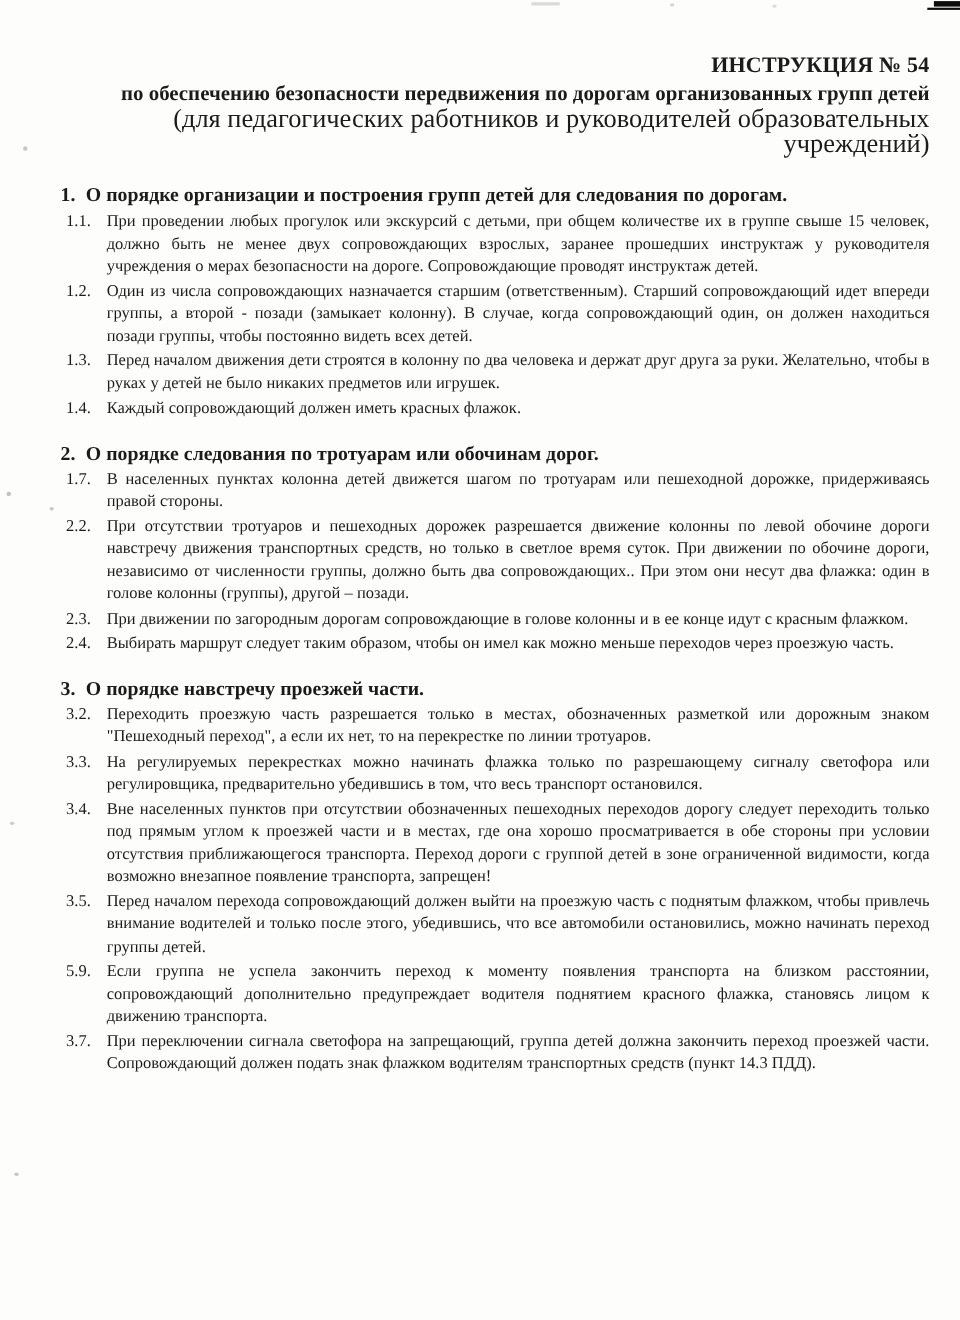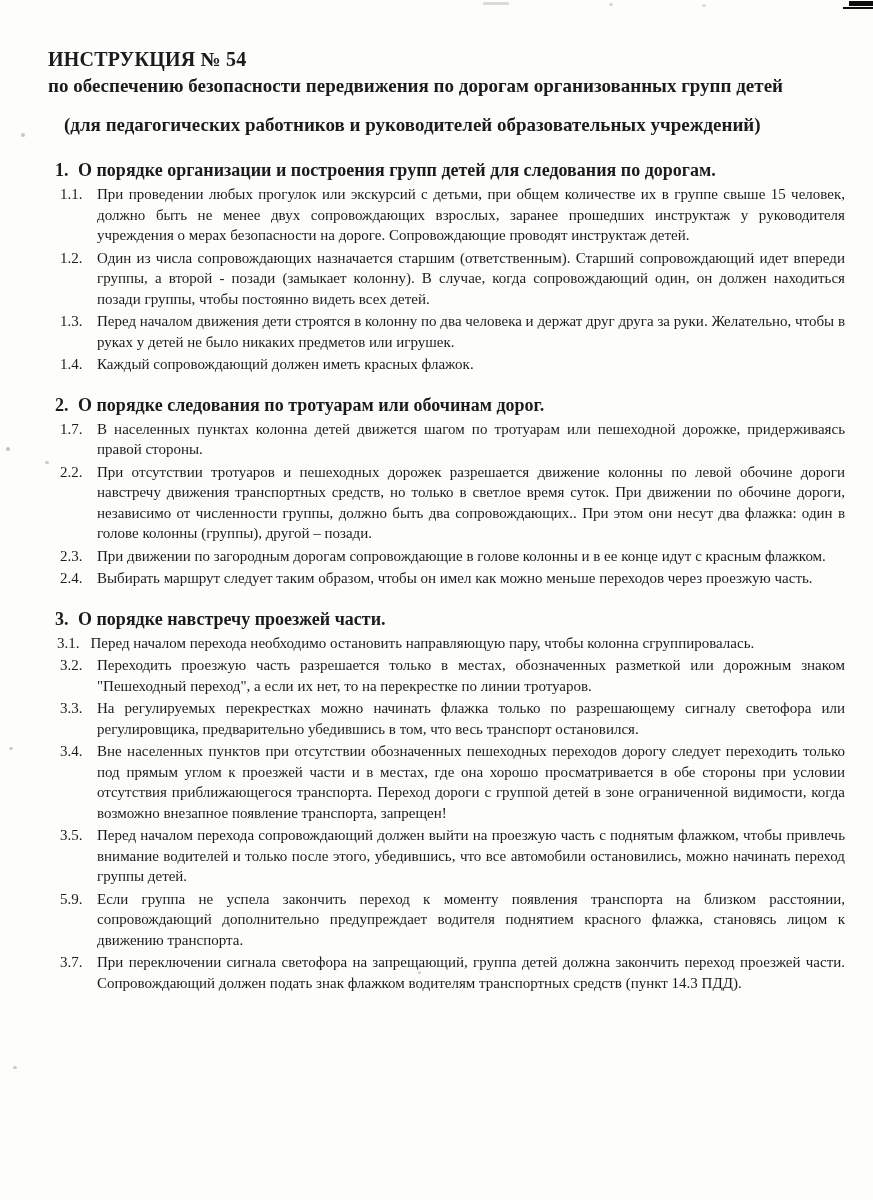--- a/index.html
+++ b/index.html
@@ -9,24 +9,24 @@
     height: 1200px;
     margin: 0 auto;
     background: #fdfdfc;
     overflow: hidden;
     font-family: "Liberation Serif", "DejaVu Serif", serif;
     color: #1b1b1b;
     box-sizing: border-box;
     padding: 48px 28px 0 48px;
   }
   
-  .titleblock { text-align: left; margin: 0 0 4px 0; }
+  .titleblock { text-align: right; margin: 0 0 4px 0; }
   .t1 { font-size: 20px; font-weight: bold; margin: 0 0 3px 0; line-height: 23px; letter-spacing: .2px; }
   .t2 { font-size: 19px; font-weight: bold; margin: 0; line-height: 23px; }
-  .t3 { font-size: 19px; font-weight: bold; margin: 16px; line-height: 23px; }
+  .t3 { font-size: 24px; font-weight: normal; margin: 0; line-height: 23px; }
   
   section { margin-top: 19px; }
   section.first { margin-top: 23px; }
   .shead {
     position: relative;
     margin: 0 0 3px 0;
     padding-left: 30px;
     font-size: 18px;
     font-weight: bold;
     line-height: 22px;
@@ -126,23 +126,20 @@
       <span class="inum">2.4.</span>
       <span class="itxt">Выбирать маршрут следует таким образом, чтобы он имел как можно меньше переходов через проезжую часть.</span>
     </p>
   </section>
 
   <section>
     <p class="shead">
       <span class="snum">3.</span>
       <span class="stitle">О порядке навстречу проезжей части.</span>
     </p>
-    <p class="item flat">
-      <span class="inum">3.1.</span><span class="itxt">Перед началом перехода необходимо остановить направляющую пару, чтобы колонна сгруппировалась.</span>
-    </p>
     <p class="item">
       <span class="inum">3.2.</span>
       <span class="itxt">Переходить проезжую часть разрешается только в местах, обозначенных разметкой или дорожным знаком "Пешеходный переход", а если их нет, то на перекрестке по линии тротуаров.</span>
     </p>
     <p class="item">
       <span class="inum">3.3.</span>
       <span class="itxt">На регулируемых перекрестках можно начинать флажка только по разрешающему сигналу светофора или регулировщика, предварительно убедившись в том, что весь транспорт остановился.</span>
     </p>
     <p class="item">
       <span class="inum">3.4.</span>

